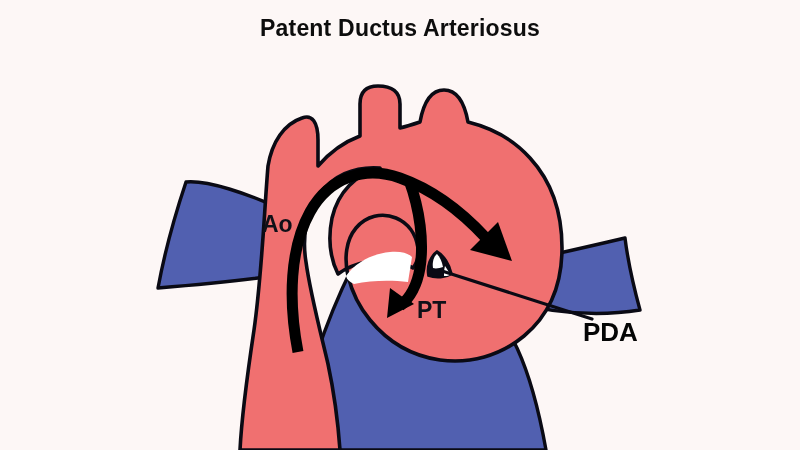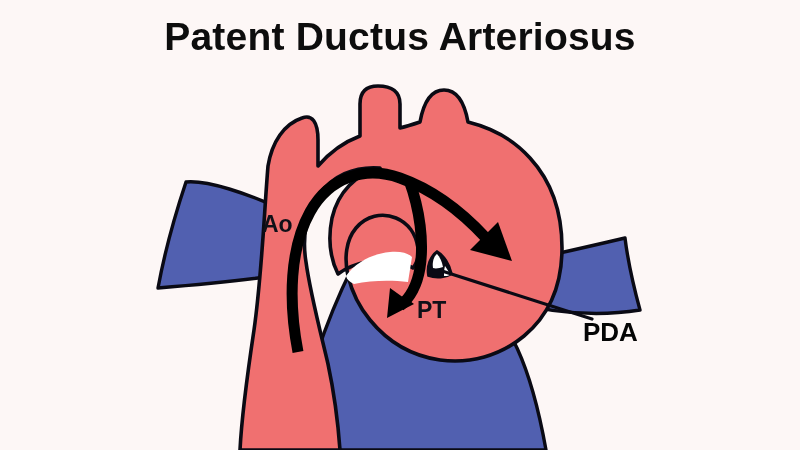--- a/index.html
+++ b/index.html
@@ -18,21 +18,21 @@
     height: 450px;
     background: #fdf7f6;
   }
   #diagram-title {
     position: absolute;
     left: 0;
     top: 16px;
     width: 800px;
     text-align: center;
     font-family: "Liberation Sans", sans-serif;
-    font-size: 39px;
+    font-size: 23px;
     font-weight: bold;
     letter-spacing: 0.2px;
     color: #0d0d0d;
     line-height: 1.1;
   }
   #figure-svg {
     position: absolute;
     left: 0;
     top: 0;
     width: 800px;

